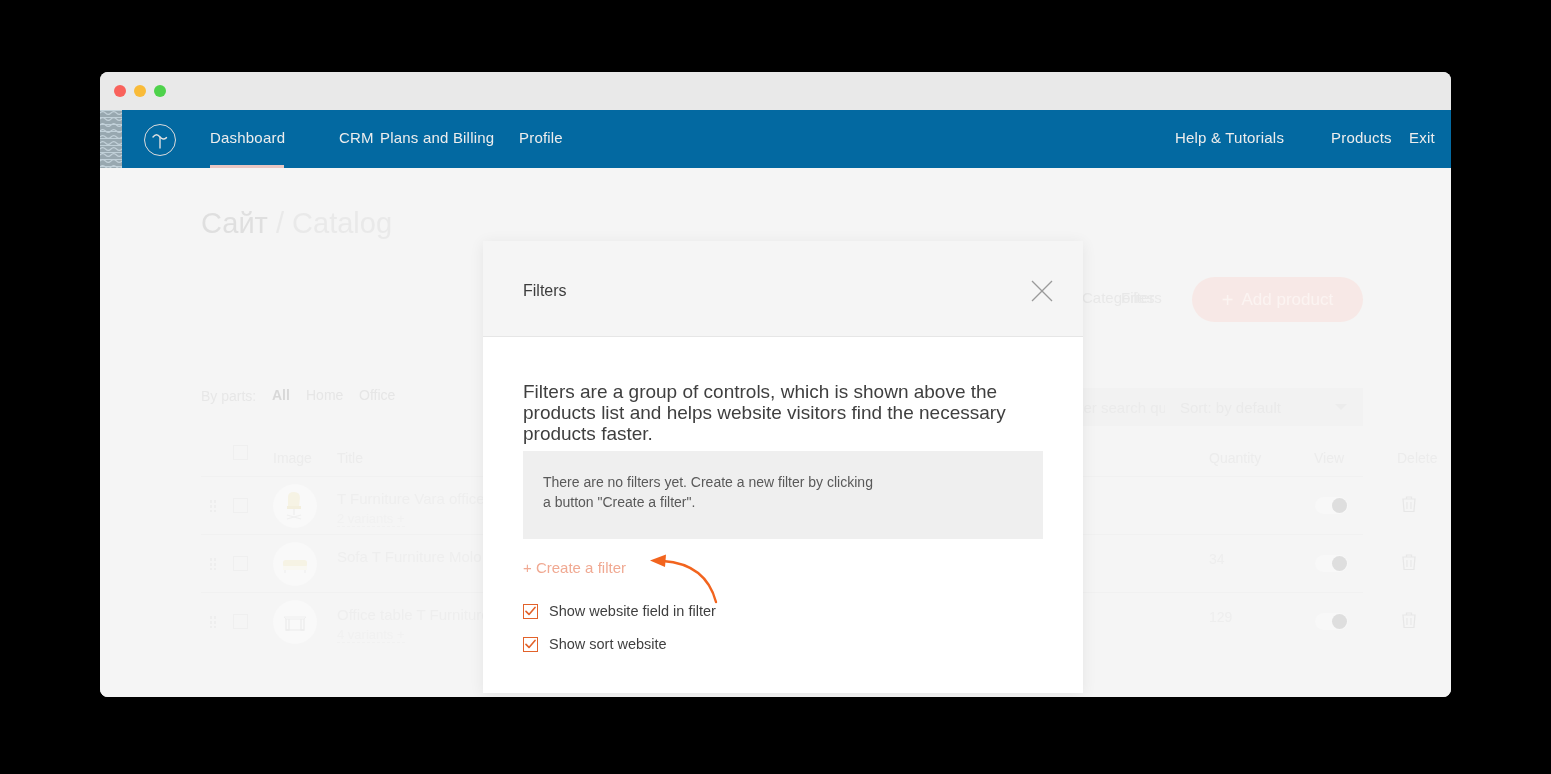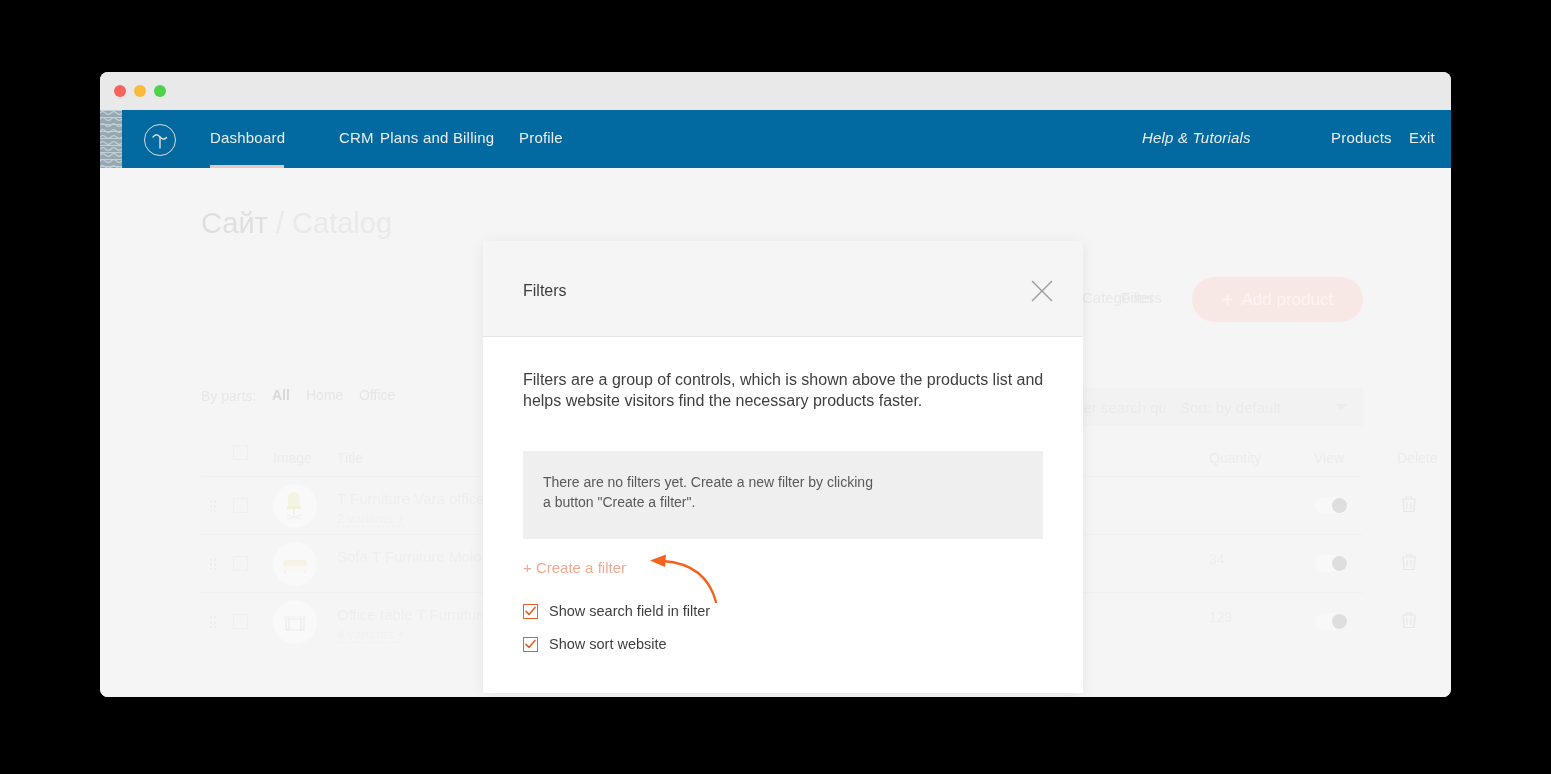--- a/index.html
+++ b/index.html
@@ -192,22 +192,22 @@
     background:#f5f5f5; border-bottom:1px solid #e6e6e6;
   }
   #modal-title {
     position:absolute; left:40px; top:41px; font-size:16px; color:#3d3d3d;
   }
   #modal-close {
     position:absolute; right:25px; top:34px; width:32px; height:32px; cursor:pointer;
   }
   #modal-body { position:absolute; left:0; top:96px; width:100%; }
   #modal-desc {
-    position:absolute; left:40px; top:32px; width:525px;
-    font-size:16px; line-height:21px; color:#3f3f3f;
+    position:absolute; left:40px; top:44px; width:525px;
+    font-size:19px; line-height:21px; color:#3f3f3f;
   }
   #empty-box {
     position:absolute; left:40px; top:114px; width:520px; height:88px;
     background:#efefef;
   }
   #empty-text {
     position:absolute; left:20px; top:21px;
     font-size:14px; line-height:20px; color:#595959; white-space:pre-line;
   }
   #create-filter {
@@ -262,21 +262,21 @@
         <path d="M2 5 Q5.5 0.5 9 5 Q12 8.6 15.5 5.6" stroke="#e0e0e0" stroke-width="1.4" fill="none" stroke-linecap="round"></path>
         <line x1="9" y1="5" x2="9" y2="16" stroke="#e0e0e0" stroke-width="1.4" stroke-linecap="round"></line>
       </svg>
     </div>
 
     <div class="navlink" style="left:110px;">Dashboard</div>
     <div class="navlink" style="left:215px;margin-left:24px;">CRM</div>
     <div class="navlink" style="left:280px;">Plans and Billing</div>
     <div class="navlink" style="left:419px;">Profile</div>
 
-    <div class="navlink" style="left:1042px;font-style:italic;">Help &amp; Tutorials</div>
+    <div class="navlink" style="left:1075px;">Help &amp; Tutorials</div>
     <div class="navlink" style="left:1231px;">Products</div>
     <div class="navlink" style="left:1309px;">Exit</div>
 
     <div id="nav-underline" style="left:110px; width:74px;"></div>
   </div>
 
   <div id="page">
 
     <div id="breadcrumb">
       <span class="site">Сайт</span>
@@ -433,21 +433,21 @@
             <path d="M12 16.5 L28 10.5 L27 23 Z" fill="#f2641e"></path>
           </svg>
         </div>
 
         <div class="cbrow" id="cb1">
           <span class="box">
             <svg width="11" height="11" viewBox="0 0 11 11">
               <path d="M1 5.4 L4 8.4 L10 1.4" stroke="#e2622a" stroke-width="1.6" fill="none" stroke-linecap="round" stroke-linejoin="round"></path>
             </svg>
           </span>
-          <span class="lbl">Show search field in filter</span>
+          <span class="lbl">Show website field in filter</span>
         </div>
 
         <div class="cbrow" id="cb2">
           <span class="box">
             <svg width="11" height="11" viewBox="0 0 11 11">
               <path d="M1 5.4 L4 8.4 L10 1.4" stroke="#e2622a" stroke-width="1.6" fill="none" stroke-linecap="round" stroke-linejoin="round"></path>
             </svg>
           </span>
           <span class="lbl">Show sort website</span>
         </div>

